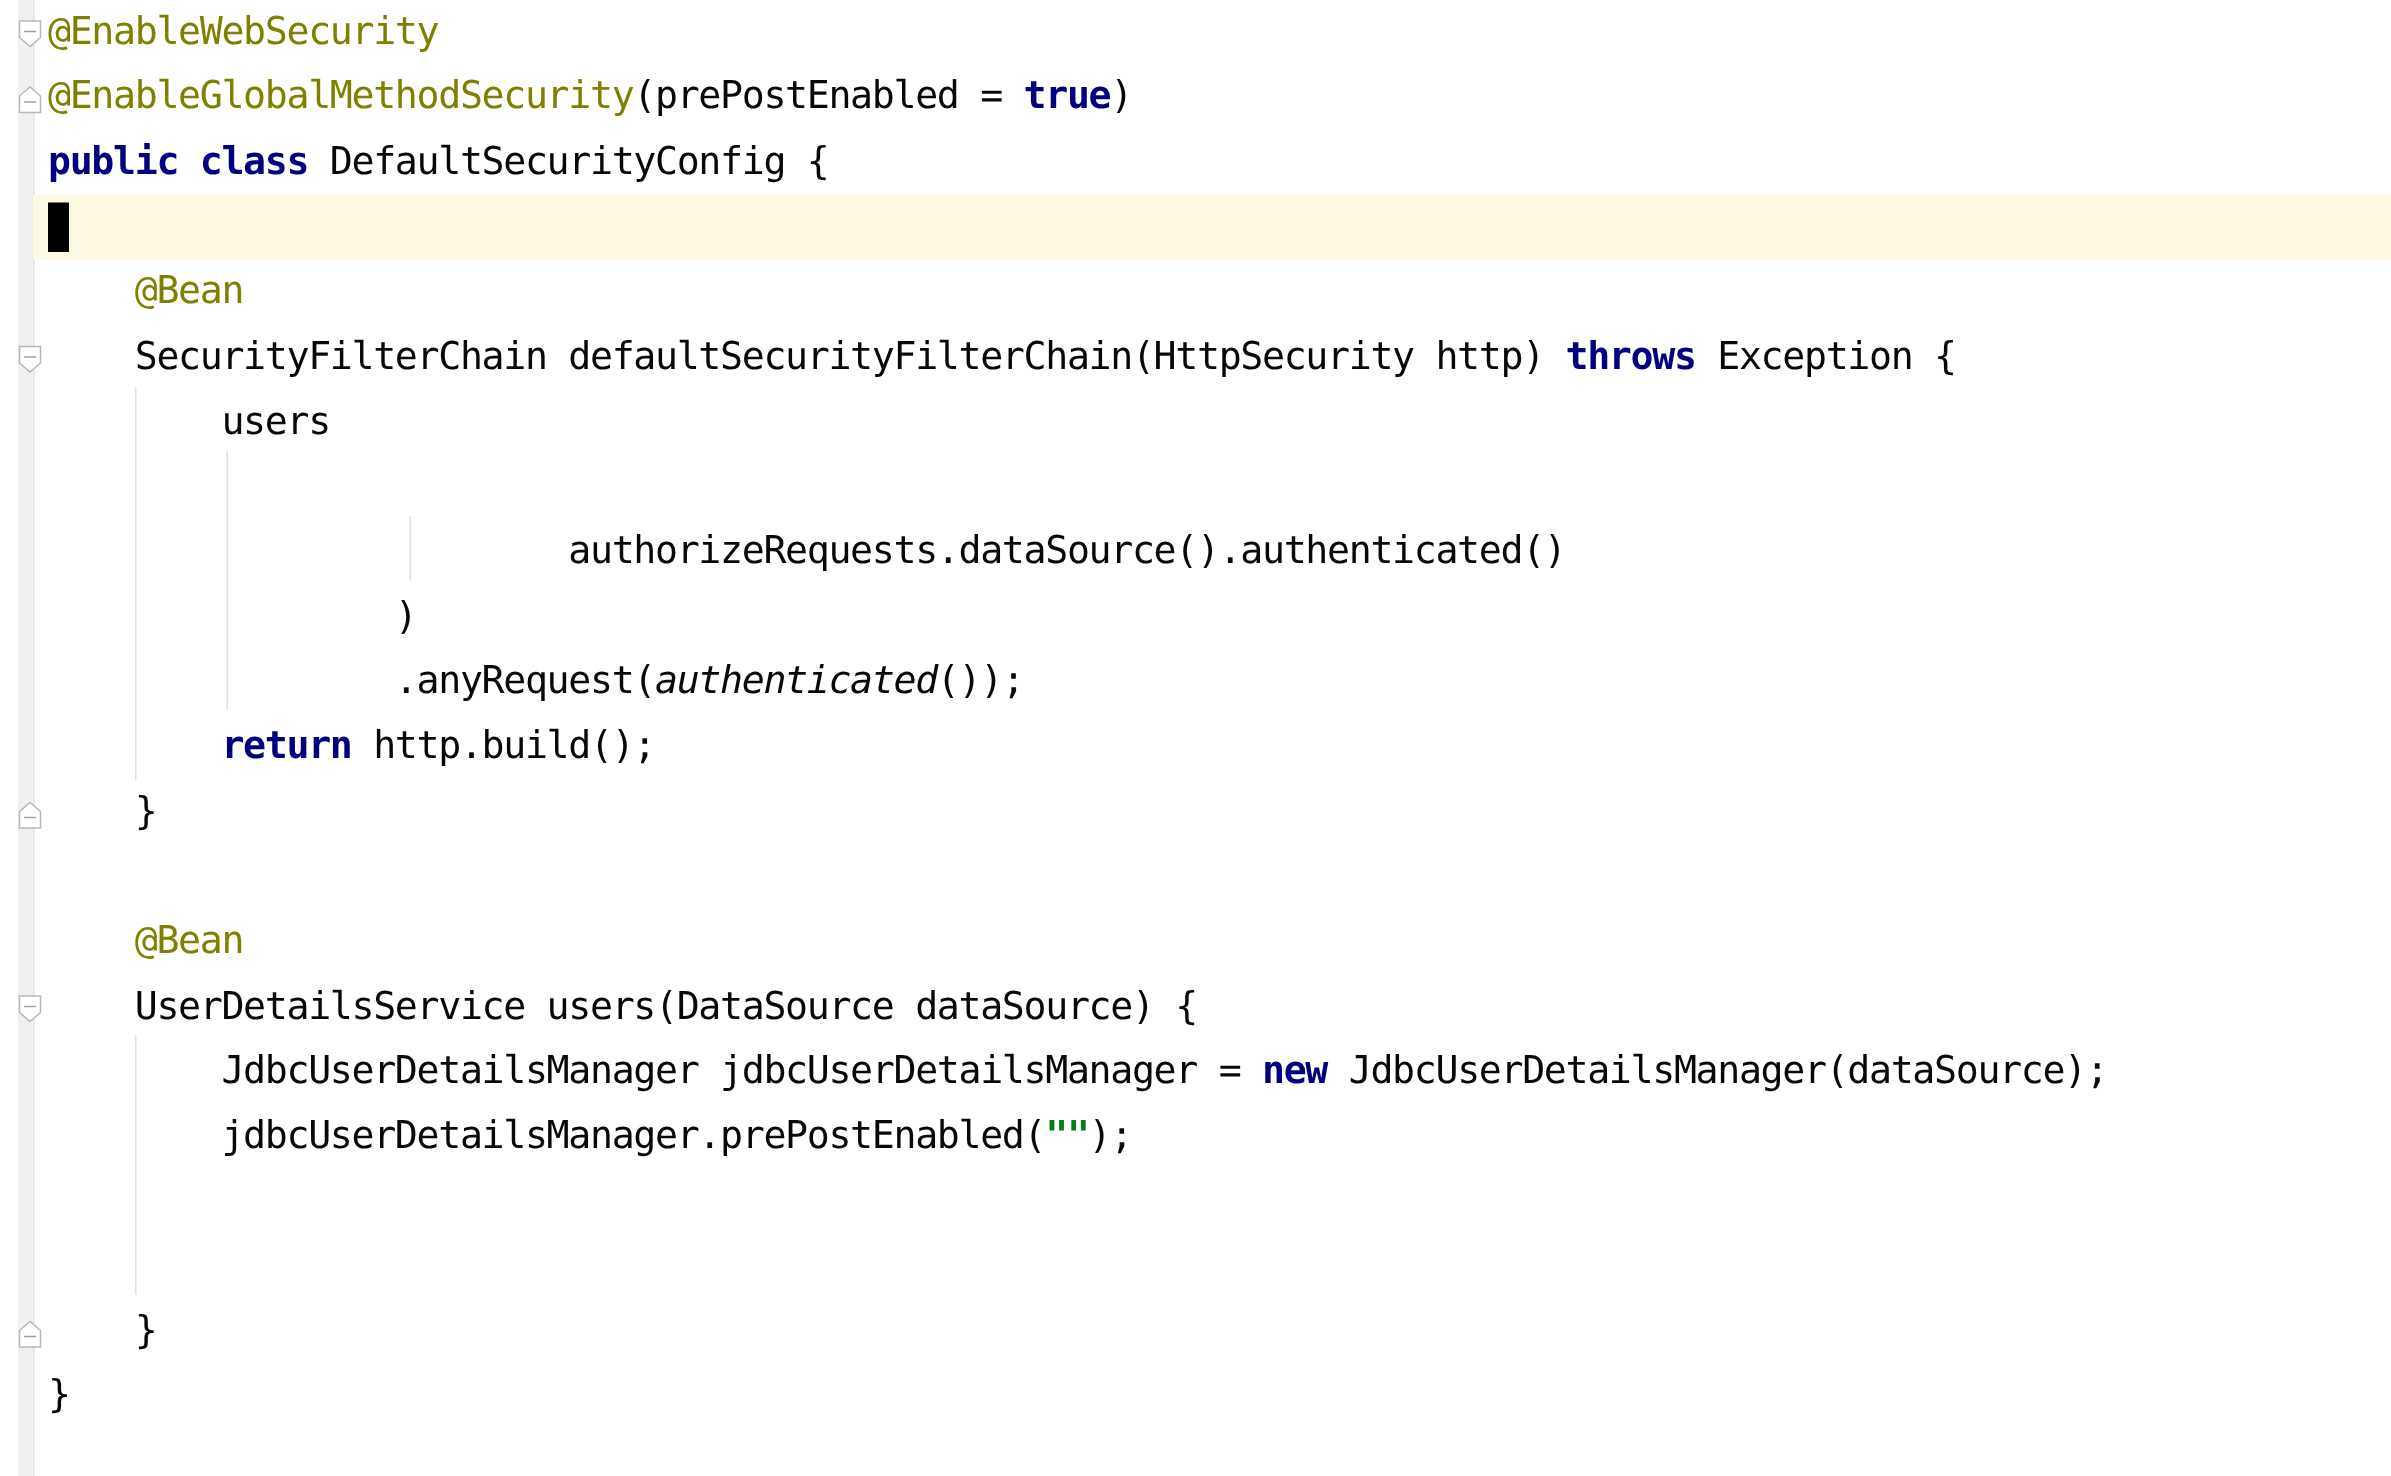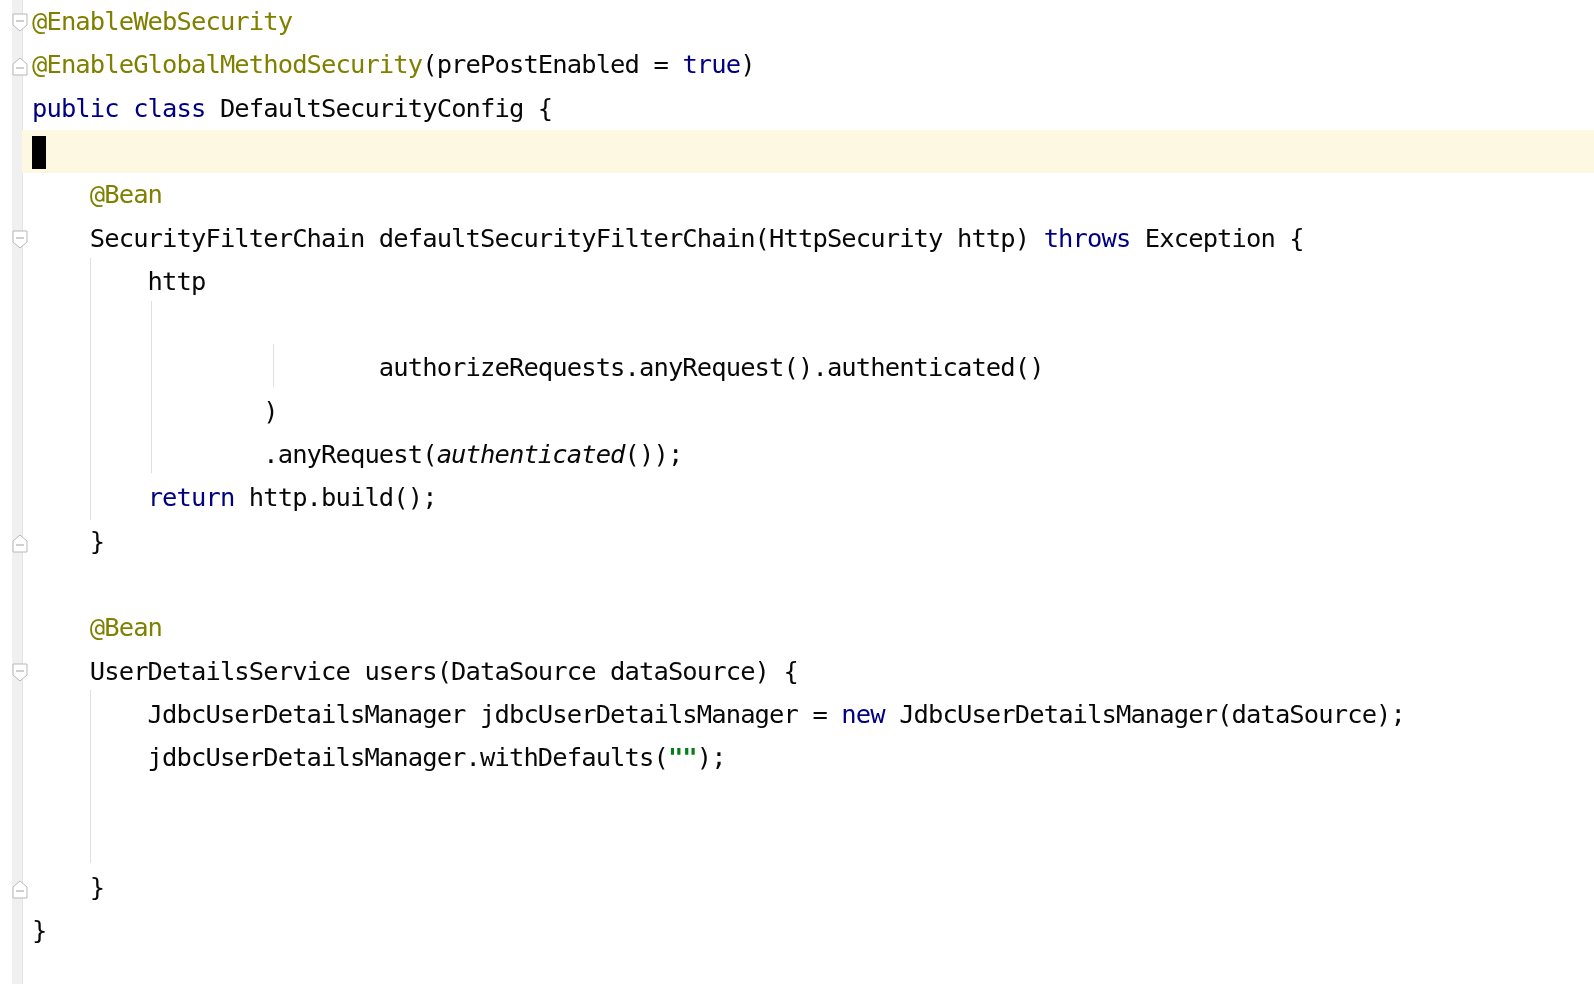--- a/index.html
+++ b/index.html
@@ -13,49 +13,49 @@
     background:#f0f0f0; border-right:1px solid #e4e4e4;
   }
   .editor { position:absolute; left:0; top:0; width:1594px; height:984px;margin-left:12px; }
   .line {
     position:absolute; left:20px; height:43px; line-height:43px;
     font-size:25.5px; white-space:pre; color:#080808; letter-spacing:-0.9px;
   }
   .line-bg { position:absolute; left:10px; width:1584px; height:43px; }
   .current { background:#fdf8e1; }
   .ann { color:#808000; }
-  .kw { color:#000080; font-weight:normal; }
+  .kw { color:#000080; font-weight:bold; }
   .str { color:#067d17; font-weight:bold; }
   .it { font-style:italic; }
   .caret { display:inline-block; width:14px; height:33px; background:#000; vertical-align:middle; }
   .guide { position:absolute; width:1px; background:#e0e0e0; }
 </style>
 </head>
 <body>
 
 <div class="editor" id="editor">
   <div class="gutter"></div>
 <div class="line" style="top: 0px;"><span class="ann">@EnableWebSecurity</span></div>
     <div class="line" style="top: 43.3px;"><span class="ann">@EnableGlobalMethodSecurity</span><span>(prePostEnabled = </span><span class="kw">true</span><span>)</span></div>
     <div class="line" style="top: 86.6px;"><span class="kw">public</span><span> </span><span class="kw">class</span><span> DefaultSecurityConfig {</span></div>
     <div class="line-bg current" style="top: 129.9px;"></div>
     <div class="line" style="top: 129.9px;"><span class="caret"></span></div>
     <div class="line" style="top: 173.2px;"><span>    </span><span class="ann">@Bean</span></div>
     <div class="line" style="top: 216.5px;"><span>    SecurityFilterChain defaultSecurityFilterChain(HttpSecurity http) </span><span class="kw">throws</span><span> Exception {</span></div>
-    <div class="line" style="top: 259.8px;"><span>        http</span></div>
-    <div class="line" style="top: 346.4px;"><span>                        authorizeRequests.anyRequest().authenticated()</span></div>
+    <div class="line" style="top: 259.8px;"><span>        users</span></div>
+    <div class="line" style="top: 346.4px;"><span>                        authorizeRequests.dataSource().authenticated()</span></div>
     <div class="line" style="top: 389.7px;"><span>                )</span></div>
     <div class="line" style="top: 433px;"><span>                .anyRequest(</span><span class="it">authenticated</span><span>());</span></div>
     <div class="line" style="top: 476.3px;"><span>        </span><span class="kw">return</span><span> http.build();</span></div>
     <div class="line" style="top: 519.6px;"><span>    }</span></div>
     <div class="line" style="top: 562.9px;"></div>
     <div class="line" style="top: 606.2px;"><span>    </span><span class="ann">@Bean</span></div>
     <div class="line" style="top: 649.5px;"><span>    UserDetailsService users(DataSource dataSource) {</span></div>
     <div class="line" style="top: 692.8px;"><span>        JdbcUserDetailsManager jdbcUserDetailsManager = </span><span class="kw">new</span><span> JdbcUserDetailsManager(dataSource);</span></div>
-    <div class="line" style="top: 736.1px;"><span>        jdbcUserDetailsManager.withDefaults(</span><span class="str">""</span><span>);</span></div>
+    <div class="line" style="top: 736.1px;"><span>        jdbcUserDetailsManager.prePostEnabled(</span><span class="str">""</span><span>);</span></div>
     <div class="line" style="top: 866px;"><span>    }</span></div>
     <div class="line" style="top: 909.3px;"><span>}</span></div>
     <div class="guide" style="left: 78px; top: 258px; height: 262px;"></div>
     <div class="guide" style="left: 139px; top: 301px; height: 172px;"></div>
     <div class="guide" style="left: 261px; top: 344px; height: 43px;"></div>
     <div class="guide" style="left: 78px; top: 690px; height: 173px;"></div>
     <svg width="16" height="20" style="position: absolute; left: 0px; top: 13px;">
       <path d="M1 1 H15 V12 L8 18 L1 12 Z" fill="#ffffff" stroke="#b8b8b8" stroke-width="1"></path>
       <line x1="4" y1="8" x2="12" y2="8" stroke="#a0a0a0" stroke-width="1"></line>
     </svg>

